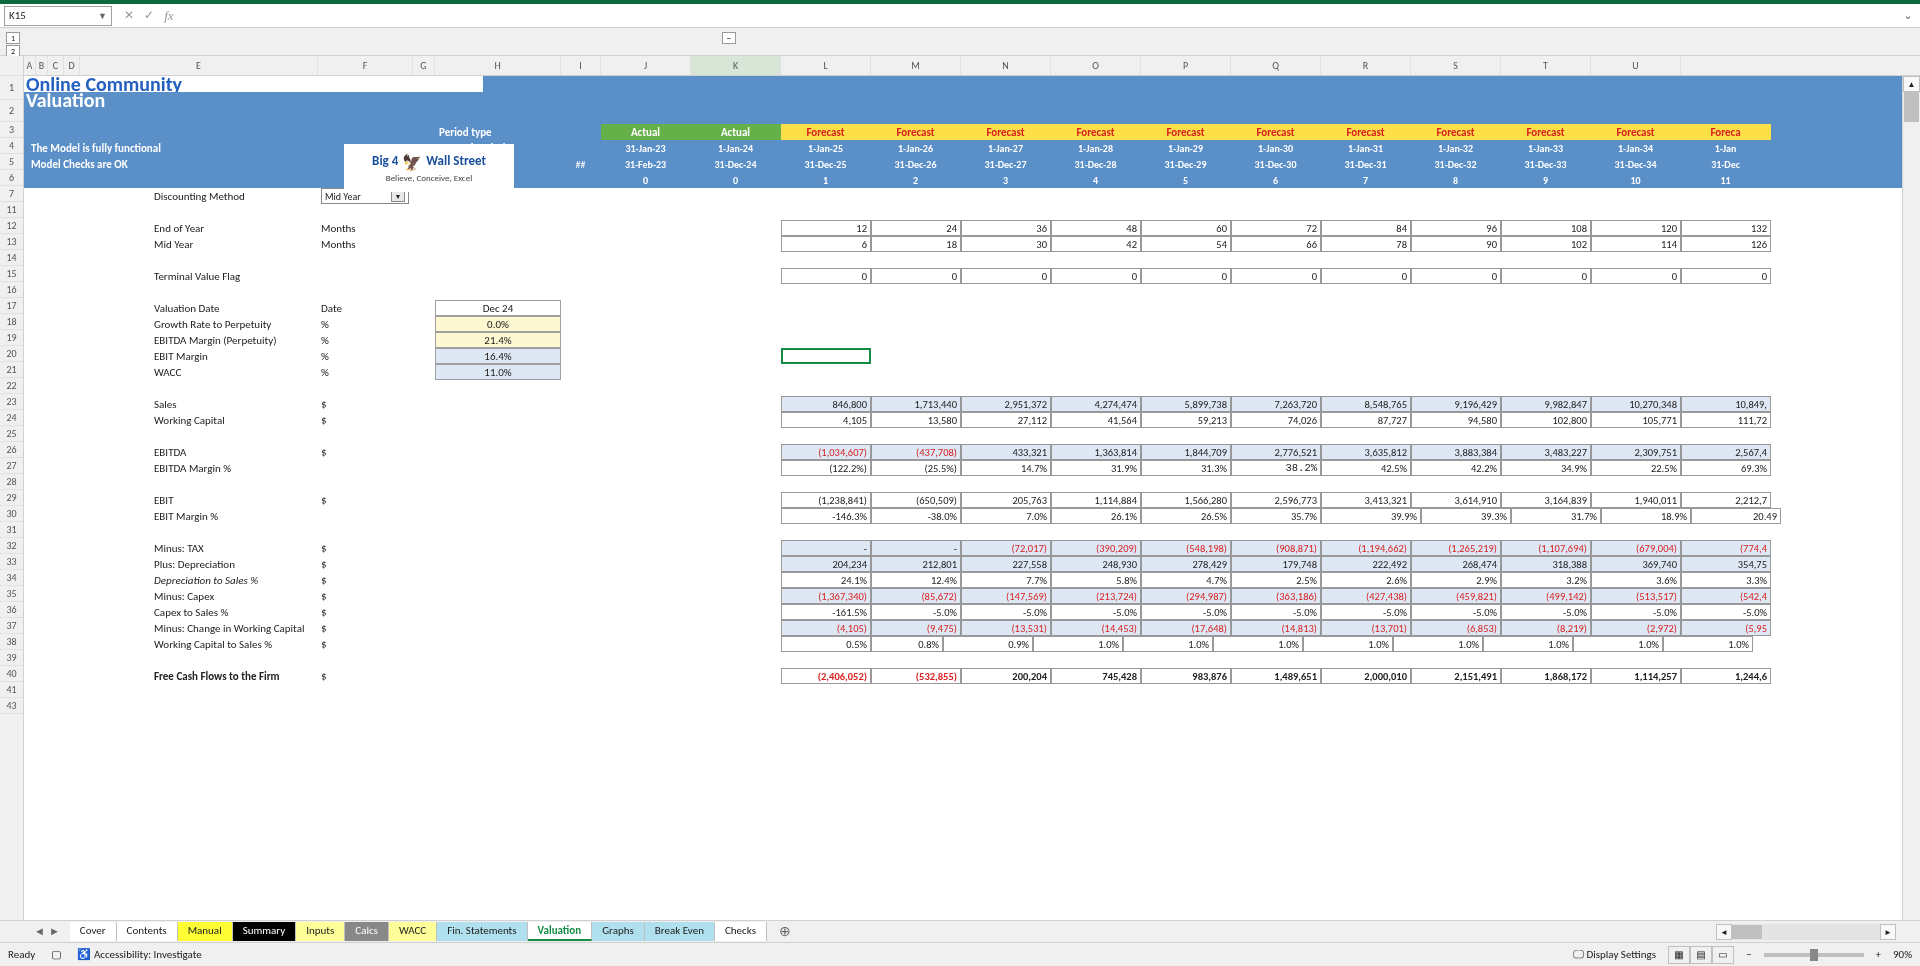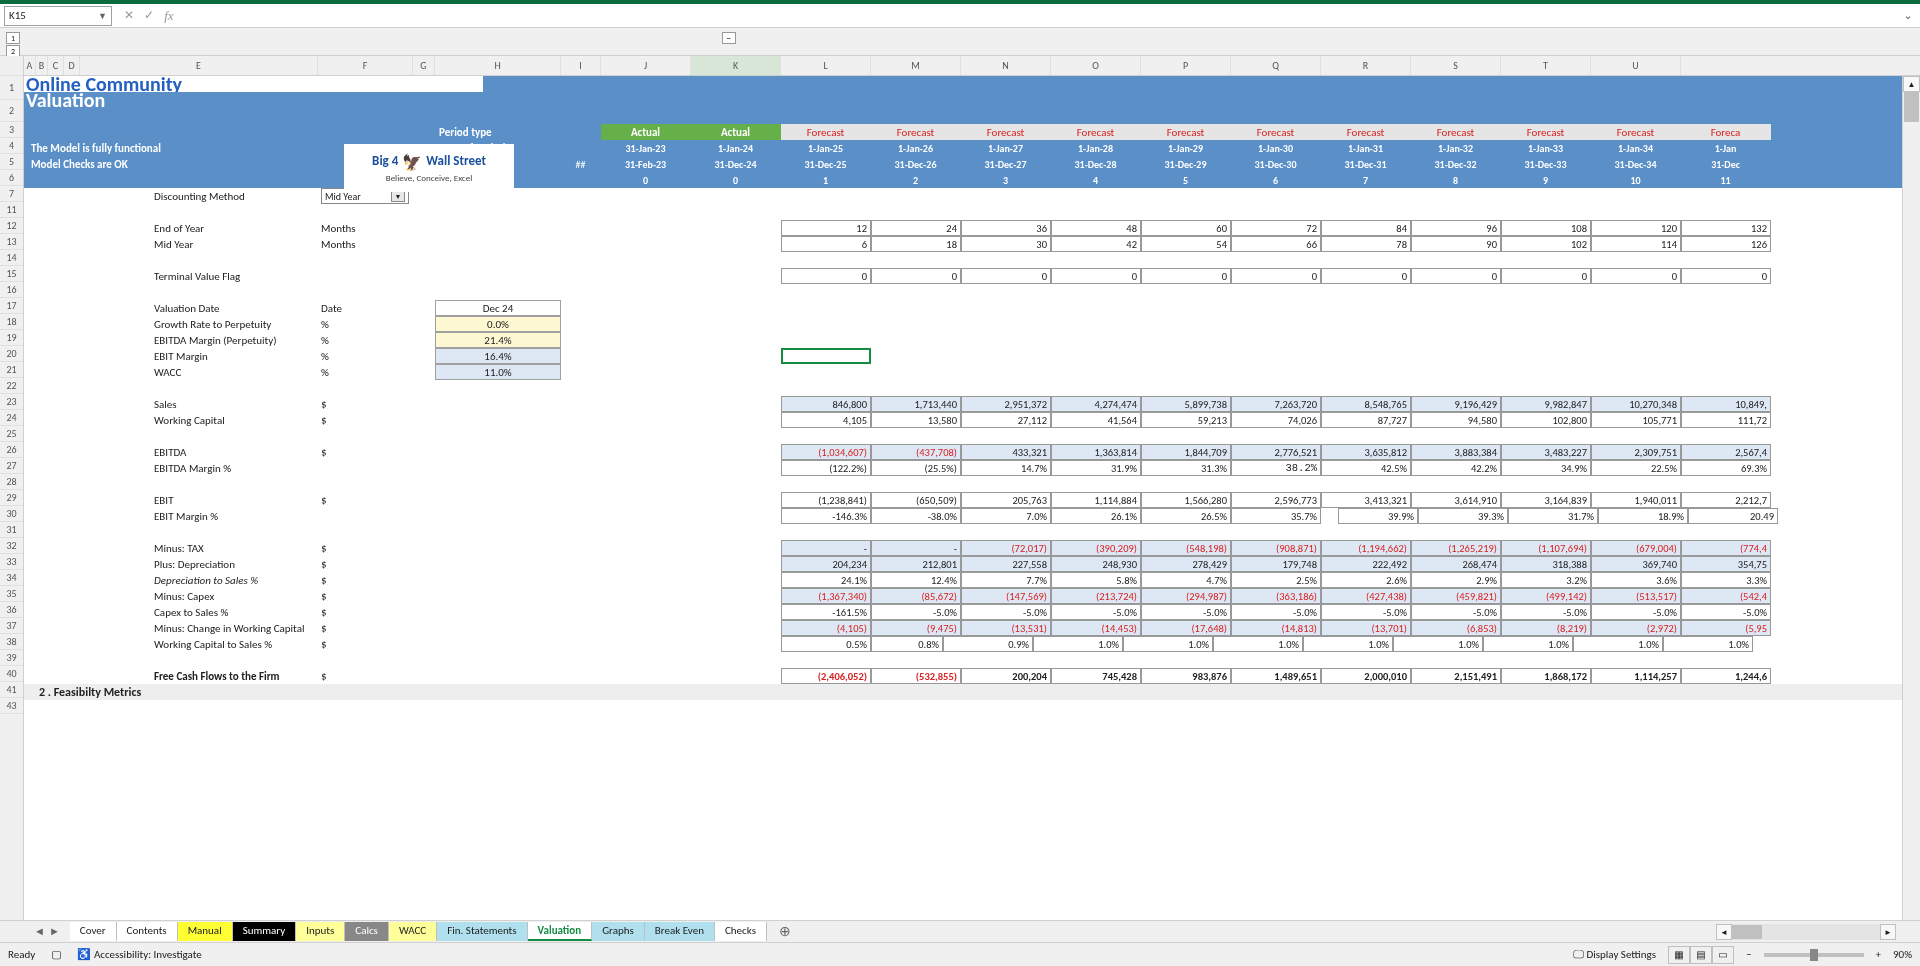--- a/index.html
+++ b/index.html
@@ -27,21 +27,21 @@
 .cI{width:40px}.cJ{width:90px}.cK{width:90px}
 .cL,.cM,.cN,.cO,.cP,.cQ,.cR,.cS,.cT,.cU,.cV{width:90px}
 .ch.selected { background:#d8e6d8; }
 .data-row { height:16px; display:flex; position:relative;}
 .cell { border-right:1px solid transparent; padding:0 3px; display:flex; align-items:center; overflow:hidden; white-space:nowrap;}
 .hdr-blue { background:#5a8fc8; color:#fff; }
 .title1 { font-size:20px; font-weight:bold; color:#2360c1; background:#fff; padding-left:2px;}
 .title2 { font-size:20px; font-weight:bold; color:#fff; background:#5a8fc8; padding-left:2px;}
 .hdr-label { font-weight:bold; color:#fff; padding-left:4px;}
 .actual { background:#66b04a; color:#fff; font-weight:bold; text-align:center; justify-content:center;}
-.forecast { background:#e5e5e5; color:#d82020; font-weight:normal; text-align:right; justify-content:center;}
+.forecast { background:#fde047; color:#d82020; font-weight:bold; text-align:right; justify-content:center;}
 .period-date { background:#5a8fc8; color:#fff; font-weight:bold; text-align:center; justify-content:center; font-size:10px;}
 .body-label { color:#222; padding-left:0;}
 .body-label.ital { font-style:italic;}
 .body-label.bold { font-weight:bold;}
 .unit-cell { color:#222; }
 .val-cell { text-align:right; justify-content:flex-end; font-size:10.5px;}
 .val-box { border:1px solid #999; }
 .val-blue-bg { background:#dee8f5; }
 .neg { color:#d82020; }
 .hash { background:#5a8fc8; color:#fff; font-size:10px; text-align:center; justify-content:center;}
@@ -484,21 +484,21 @@
         <div class="cell body-label" style="width: 238px; padding-left: 74px;">EBIT Margin %</div>
         <div class="cell unit-cell" style="width: 95px;"></div>
         <div class="cell " style="width: 188px;"></div>
         <div class="cell " style="width: 180px;"></div>
         <div class="cell val-cell val-box" style="width: 90px;">-146.3%</div>
         <div class="cell val-cell val-box" style="width: 90px;">-38.0%</div>
         <div class="cell val-cell val-box" style="width: 90px;">7.0%</div>
         <div class="cell val-cell val-box" style="width: 90px;">26.1%</div>
         <div class="cell val-cell val-box" style="width: 90px;">26.5%</div>
         <div class="cell val-cell val-box" style="width: 90px;">35.7%</div>
-        <div class="cell val-cell val-box" style="width: 80px; margin-left: 17px;">39.9%</div>
+        <div class="cell val-cell val-box" style="width: 100px;">39.9%</div>
         <div class="cell val-cell val-box" style="width: 90px;">39.3%</div>
         <div class="cell val-cell val-box" style="width: 90px;">31.7%</div>
         <div class="cell val-cell val-box" style="width: 90px;">18.9%</div>
         <div class="cell val-cell val-box" style="width: 90px;">20.49</div>
       </div>
     <div class="data-row"></div>
     <div class="data-row" id="r33">
         <div class="cell " style="width: 56px;"></div>
         <div class="cell body-label" style="width: 238px; padding-left: 74px;">Minus: TAX</div>
         <div class="cell unit-cell" style="width: 95px;">$</div>
@@ -636,24 +636,20 @@
         <div class="cell val-cell val-box bold" style="width: 90px; font-weight: bold;">200,204</div>
         <div class="cell val-cell val-box bold" style="width: 90px; font-weight: bold;">745,428</div>
         <div class="cell val-cell val-box bold" style="width: 90px; font-weight: bold;">983,876</div>
         <div class="cell val-cell val-box bold" style="width: 90px; font-weight: bold;">1,489,651</div>
         <div class="cell val-cell val-box bold" style="width: 90px; font-weight: bold;">2,000,010</div>
         <div class="cell val-cell val-box bold" style="width: 90px; font-weight: bold;">2,151,491</div>
         <div class="cell val-cell val-box bold" style="width: 90px; font-weight: bold;">1,868,172</div>
         <div class="cell val-cell val-box bold" style="width: 90px; font-weight: bold;">1,114,257</div>
         <div class="cell val-cell val-box bold" style="width: 90px; font-weight: bold;">1,244,6</div>
       </div>
-    <div class="data-row" style="background:#eeeeee;">
-      <div class="cell" style="width:12px"></div>
-      <div class="cell section-hdr">2 . Feasibilty Metrics</div>
-    </div>
 
     <div class="active-cell" style="left:757px; top:292px; width:90px; height:16px;"></div>
   </div>
 </div>
 
 <div class="vscroll-right">
   <div class="vs-btn">▲</div>
   <div style="height:30px; background:#c0c0c0; margin:0 1px;"></div>
 </div>
 

